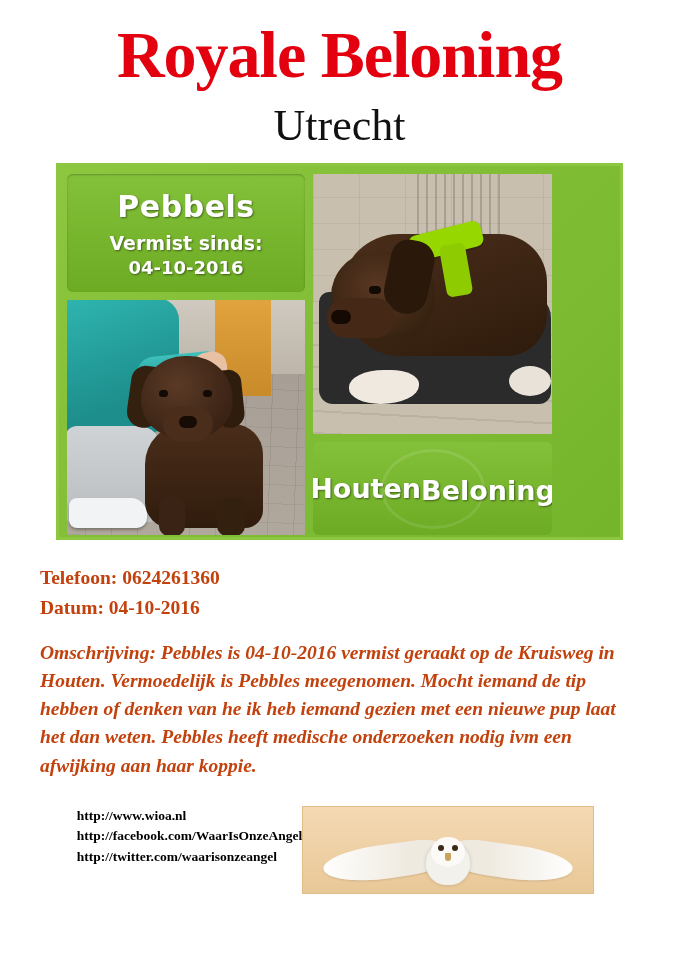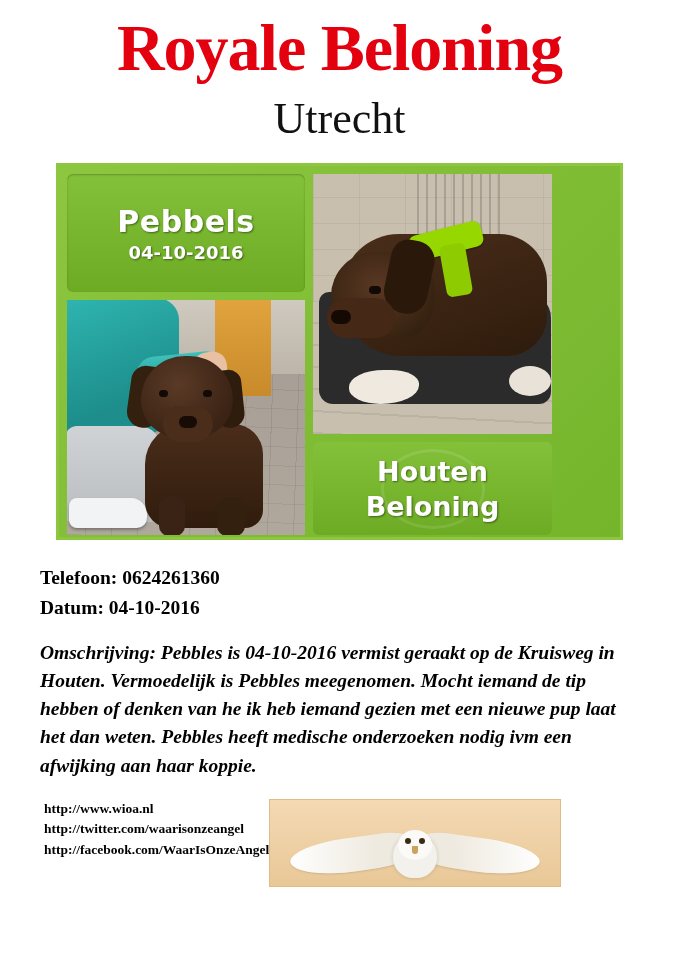--- a/index.html
+++ b/index.html
@@ -24,37 +24,37 @@
     background: #fff;
   }
   .title {
     text-align: center;
     color: #e3000f;
     font-family: "Liberation Serif", serif;
     font-weight: bold;
     font-size: 66px;
     line-height: 1;
     letter-spacing: -1px;
-    margin-top: 15px;
+    margin-top: 22px;
   }
   .subtitle {
     text-align: center;
     font-family: "Liberation Serif", serif;
     font-size: 44px;
     line-height: 1;
     margin-top: 16px;
     color: #111;
   }
 
   
   .collage {
     position: relative;
     width: 567px;
     height: 377px;
-    margin: 22px auto 0 auto;
+    margin: 15px auto 0 auto;
     background: #8cc63e;
     background: linear-gradient(135deg,#8dc63f 0%, #74b52c 100%);
     padding: 0;
     box-sizing: border-box;
     border: 3px solid #8dc63f;
   }
   .cell {
     position: absolute;
     overflow: hidden;
   }
@@ -242,21 +242,21 @@
     position:absolute; left:130px; top:70px; width:26px; height:52px;
     background: #8ecb00; border-radius: 6px; transform: rotate(-10deg);
   }
 
   
   .card-place {
     left: 254px; top: 276px; width: 239px; height: 93px;
     background: #7cbb33;
     background: linear-gradient(180deg,#84c13a 0%, #6cab23 100%);
     border-radius: 6px;
-    display:flex; flex-direction: column; align-items:center; justify-content:center;
+    display:flex; flex-direction: row; align-items:center; justify-content:center;
   }
   .card-place .pl1 {
     font-family:"DejaVu Sans", sans-serif; font-weight:bold; color:#fff;
     font-size: 27px; text-shadow: 1px 1px 2px rgba(0,0,0,.45);
   }
   .card-place .pl2 {
     font-family:"DejaVu Sans", sans-serif; font-weight:bold; color:#fff;
     font-size: 27px; text-shadow: 1px 1px 2px rgba(0,0,0,.45); margin-top:4px;
   }
   .card-place .wm {
@@ -266,34 +266,34 @@
     opacity:.5;
   }
 
   
   .details {
     margin: 24px 40px 0 40px;
     font-family: "Liberation Serif", serif;
     font-size: 19.5px;
     font-weight: bold;
     line-height: 1.45;
-    color: #000000;
+    color: #c2410c;
   }
   .details .line { margin: 0 0 2px 0; }
   .details .desc { margin-top: 16px; font-style: italic; }
 
   
   .footer {
     position: absolute;
     left: 0; right: 8px; bottom: 88px;
     padding: 0 44px;
     box-sizing: border-box;
     display: flex;
     align-items: flex-start;
-    justify-content: flex-start;
+    justify-content: center;
   }
   .links {
     font-family: "Liberation Serif", serif;
     font-weight: bold;
     font-size: 13.5px;
     line-height: 1.5;
     color: #000;
   }
   .logo {
     width: 290px; height: 86px;
@@ -341,20 +341,21 @@
 
 <div class="poster">
 
   <div class="title">Royale Beloning</div>
   <div class="subtitle">Utrecht</div>
 
   <div class="collage">
 
     <div class="cell card-name">
       <div class="nm">Pebbels</div>
+      <div class="vs">Vermist sinds:</div>
       <div class="dt">04-10-2016</div>
     </div>
 
     <div class="cell photo-a">
       <div class="pa-ground"></div>
       <div class="pa-tiles"></div>
       <div class="pa-wall"></div>
       <div class="pa-door"></div>
       <div class="pa-person"></div>
       <div class="pa-legs"></div>
@@ -401,22 +402,22 @@
 
   <div class="details">
     <div class="line">Telefoon: 0624261360</div>
     <div class="line">Datum: 04-10-2016</div>
     <div class="line desc">Omschrijving: Pebbles is 04-10-2016 vermist geraakt op de Kruisweg in Houten. Vermoedelijk is Pebbles meegenomen. Mocht iemand de tip hebben of denken van he ik heb iemand gezien met een nieuwe pup laat het dan weten. Pebbles heeft medische onderzoeken nodig ivm een afwijking aan haar koppie.</div>
   </div>
 
   <div class="footer">
     <div class="links">
       <div>http://www.wioa.nl</div>
+      <div>http://facebook.com/WaarIsOnzeAngel</div>
       <div>http://twitter.com/waarisonzeangel</div>
-      <div>http://facebook.com/WaarIsOnzeAngel</div>
     </div>
     <div class="logo">
       <div class="wing-l"></div>
       <div class="wing-r"></div>
       <div class="owl-body"></div>
       <div class="owl-face"></div>
       <div class="owl-eye-l"></div>
       <div class="owl-eye-r"></div>
       <div class="owl-beak"></div>
     </div>

